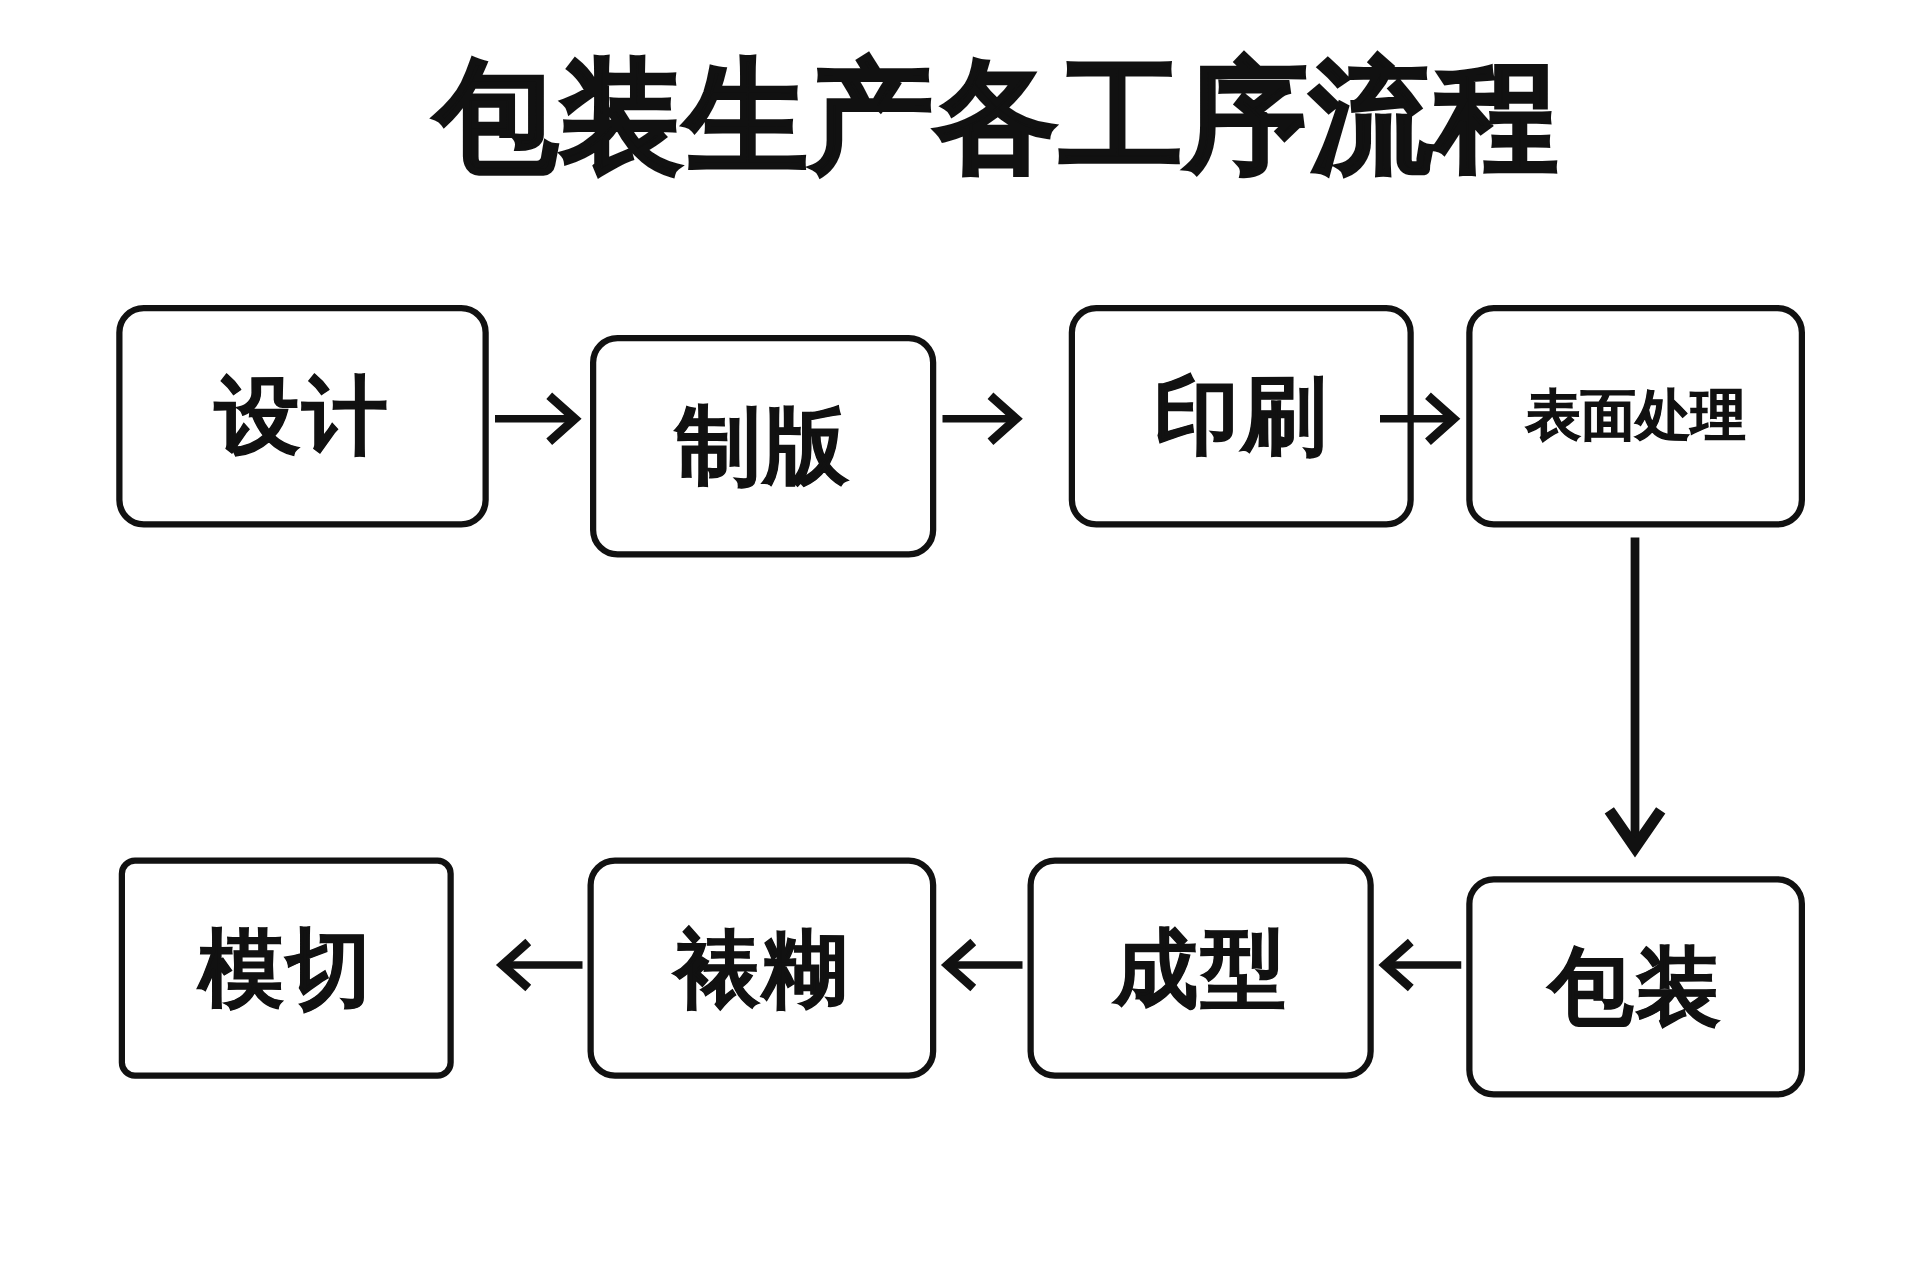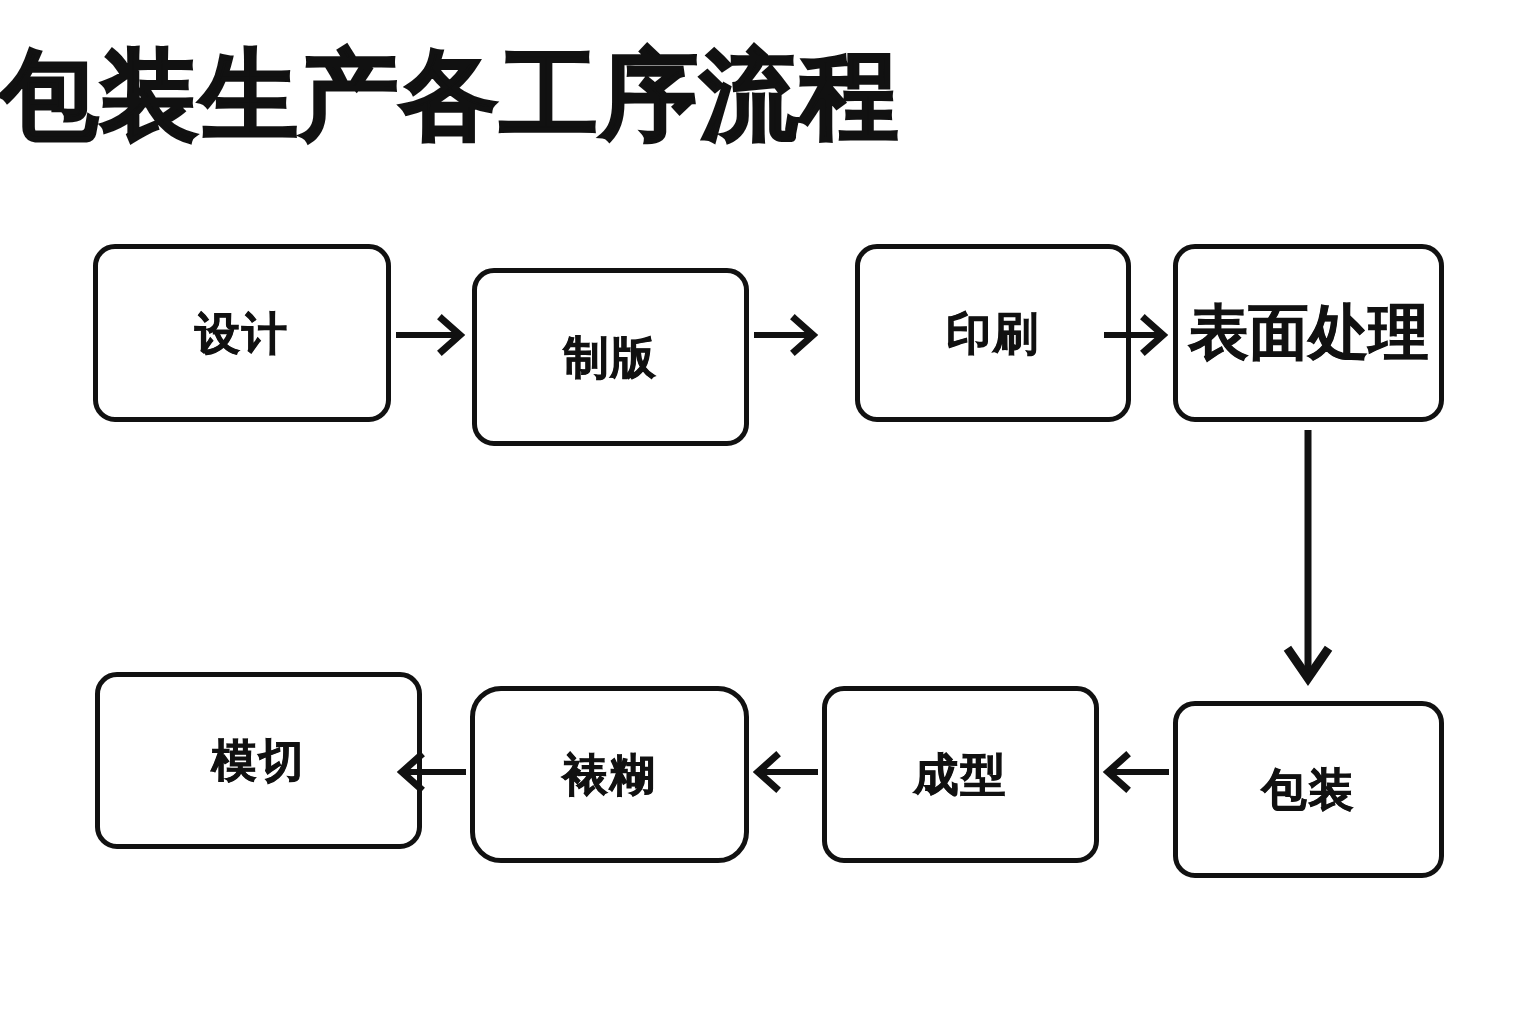--- a/index.html
+++ b/index.html
@@ -22,65 +22,66 @@
     height: 1024px;
     background: #ffffff;
   }
 
   
   #diagram-title {
     position: absolute;
     left: 0;
     top: 38px;
     width: 1248px;
-    text-align: left;
+    text-align: right;
     font-size: 98px;
     line-height: 114px;
     font-weight: 900;
     letter-spacing: 2px;
     color: #111111;
     white-space: nowrap;
+    font-family: Liberation Serif, serif;
     -webkit-text-stroke: 2.5px #111111;
   }
 
   
   .node {
     position: absolute;
     box-sizing: border-box;
     background: #ffffff;
     border: 5px solid #111111;
     border-radius: 22px;
     display: flex;
     align-items: center;
     justify-content: center;
     overflow: hidden;
   }
   .node-label {
-    font-size: 45px;
+    font-size: 68px;
     line-height: 1;
     font-weight: 700;
     color: #111111;
     letter-spacing: 2px;
     white-space: nowrap;
     -webkit-text-stroke: 0.8px #111111;
   }
   .node-label.wide {
-    font-size: 60px;
+    font-size: 44px;
     letter-spacing: 0px;
   }
 
   
   #node-design        { left: 93px;   top: 244px; width: 298px; height: 178px; }
   #node-platemaking   { left: 472px;  top: 244px; width: 277px; height: 178px; margin-top: 24px; }
   #node-printing      { left: 823px;  top: 244px; width: 276px; height: 178px; margin-left: 32px; }
   #node-surface       { left: 1173px; top: 244px; width: 271px; height: 178px; }
 
   
-  #node-diecutting    { left: 95px;   top: 672px; width: 327px; height: 177px; }
-  #node-mounting      { left: 470px;  top: 686px; width: 279px; height: 177px; border-radius: 31px; }
+  #node-diecutting    { left: 95px;   top: 686px; width: 268px; height: 177px; border-radius: 13px; }
+  #node-mounting      { left: 470px;  top: 686px; width: 279px; height: 177px; }
   #node-forming       { left: 822px;  top: 686px; width: 277px; height: 177px; text-align: center; }
   #node-packaging     { left: 1173px; top: 686px; width: 271px; height: 177px; margin-top: 15px; }
 
   
   .connector {
     position: absolute;
   }
   .connector svg {
     display: block;
     overflow: visible;

